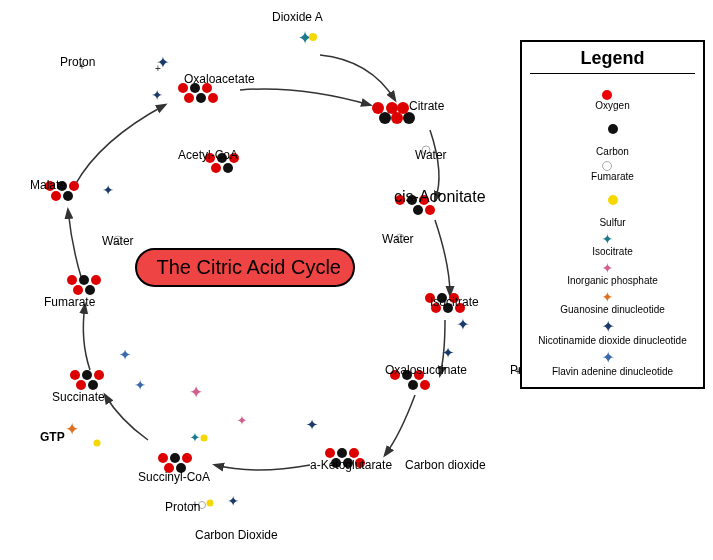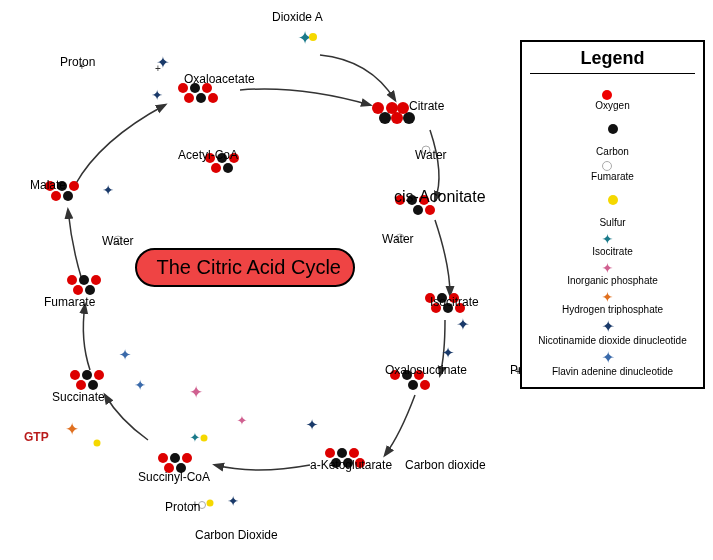--- a/index.html
+++ b/index.html
@@ -239,21 +239,21 @@
   <div style="position:absolute;top:188px;left:394px;font-size:16px;">cis-Aconitate</div>
   <div style="position:absolute;top:232px;left:382px;font-size:12px;">Water</div>
   <div style="position:absolute;top:295px;left:430px;font-size:12px;">Isocitrate</div>
   <div style="position:absolute;top:363px;left:510px;font-size:12px;">Proton</div>
   <div style="position:absolute;top:363px;left:385px;font-size:12px;">Oxalosuccinate</div>
   <div style="position:absolute;top:458px;left:310px;font-size:12px;">a-Ketoglutarate</div>
   <div style="position:absolute;top:458px;left:405px;font-size:12px;">Carbon dioxide</div>
   <div style="position:absolute;top:528px;left:195px;font-size:12px;">Carbon Dioxide</div>
   <div style="position:absolute;top:500px;left:165px;font-size:12px;">Proton</div>
   <div style="position:absolute;top:470px;left:138px;font-size:12px;">Succinyl-CoA</div>
-  <div style="position:absolute;top:430px;left:24px;font-size:12px;color:#b91c1c;font-weight:bold;">GTP</div>
+  <div style="position:absolute;top:430px;left:40px;font-size:12px;color:#000000;font-weight:bold;">GTP</div>
   <div style="position:absolute;top:390px;left:52px;font-size:12px;">Succinate</div>
   <div style="position:absolute;top:295px;left:44px;font-size:12px;">Fumarate</div>
   <div style="position:absolute;top:234px;left:102px;font-size:12px;">Water</div>
   <div style="position:absolute;top:178px;left:30px;font-size:12px;">Malate</div>
   <div style="position:absolute;top:72px;left:168px;font-size:12px;margin-left:16px;">Oxaloacetate</div>
   <div style="position:absolute;top:148px;left:178px;font-size:12px;">Acetyl-CoA</div>
   <div style="position:absolute;top:55px;left:60px;font-size:12px;">Proton</div>
 
   <div class="cycle-title">The Citric Acid Cycle</div>
 
@@ -279,21 +279,21 @@
     <div class="legend-item">
       <span class="legend-icon star-teal">✦</span>
       <span>Isocitrate</span>
     </div>
     <div class="legend-item">
       <span class="legend-icon star-pink">✦</span>
       <span>Inorganic phosphate</span>
     </div>
     <div class="legend-item">
       <span class="legend-icon star-orange">✦</span>
-      <span>Hydrogen triphosphate</span>
+      <span>Guanosine dinucleotide</span>
     </div>
     <div class="legend-item">
       <span class="legend-icon star-navy">✦</span>
       <span>Nicotinamide dioxide dinucleotide</span>
     </div>
     <div class="legend-item">
       <span class="legend-icon star-blue">✦</span>
       <span>Flavin adenine dinucleotide</span>
     </div>
   </div>

